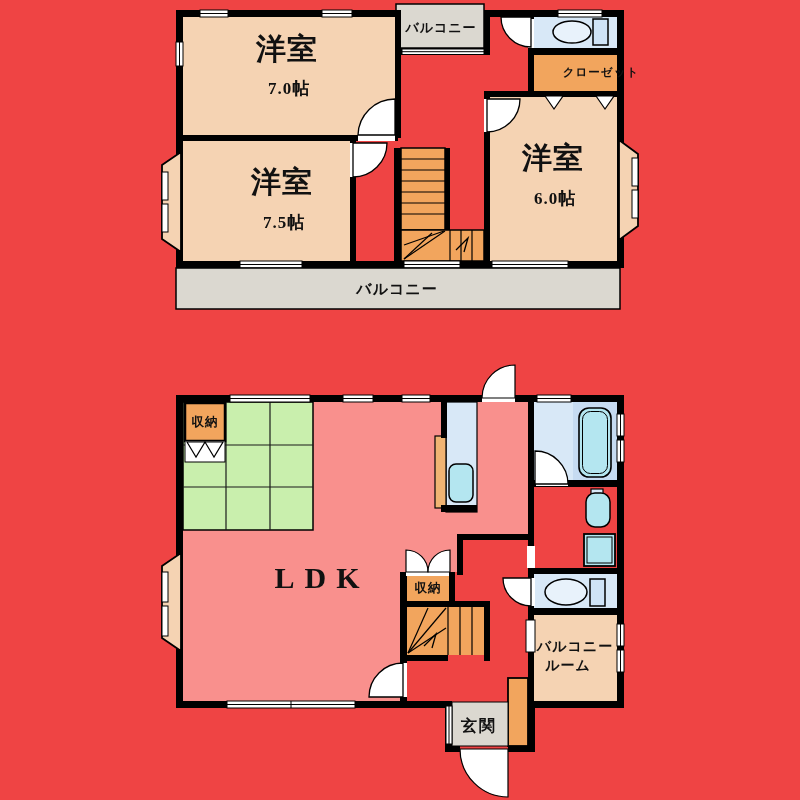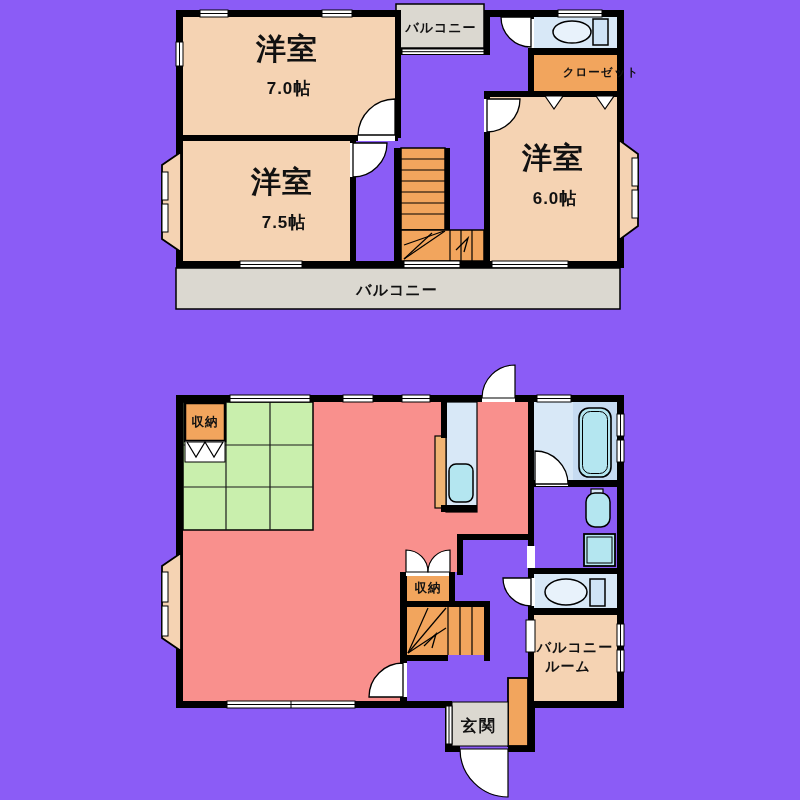--- a/index.html
+++ b/index.html
@@ -1,17 +1,17 @@
 <!DOCTYPE html>
 <html style="--wall: #000000; --room_peach: #f5d3b3; --ldk_pink: #f9908d; --tatami_green: #c9efad; --storage_orange: #f2a55d; --balcony_gray: #dbd8d0; --water_blue: #d8e8f7; --bath_blue: #c6dbf1; --fixture_cyan: #b4e6f0; --kitchen_counter: #f0b473;"><head>
 <meta charset="utf-8">
 <style>
   html,body{margin:0;padding:0;background:#ffffff;}
-  #canvas{position:relative;width:800px;height:800px;background:#8b5cf6;overflow:hidden;
-          font-family:Liberation Sans, sans-serif;}
+  #canvas{position:relative;width:800px;height:800px;background:#ef4444;overflow:hidden;
+          font-family:Liberation Serif, serif;}
   #plan-svg{position:absolute;left:0;top:0;}
   .lbl{position:absolute;transform:translate(-50%,-50%);font-weight:bold;color:#111;
        white-space:nowrap;line-height:1;letter-spacing:1px;}
   .lbl-big{font-size:30px;}
   .lbl-med{font-size:17px;}
   .lbl-sm{font-size:13px;}
   .lbl-ldk{font-size:30px;letter-spacing:10px;}
   .lbl-ldk2{font-size:27px;letter-spacing:2px;}
   .lbl-genkan{font-size:16px;letter-spacing:2px;}
   .lbl-svc{font-size:14px;}
@@ -264,19 +264,20 @@
 <div class="lbl lbl-big" style="left:287px;top:49px">洋室</div>
 <div class="lbl lbl-med" style="left:289px;top:88px">7.0帖</div>
 <div class="lbl lbl-big" style="left:282px;top:182px">洋室</div>
 <div class="lbl lbl-med" style="left:284px;top:222px">7.5帖</div>
 <div class="lbl lbl-big" style="left:553px;top:158px">洋室</div>
 <div class="lbl lbl-med" style="left:555px;top:198px">6.0帖</div>
 <div class="lbl lbl-sm" style="left:441px;top:27px">バルコニー</div>
 <div class="lbl" style="left:601px;top:73px;font-size:11.5px">クローゼット</div>
 <div class="lbl" style="left:397px;top:289px;font-size:15px">バルコニー</div>
 
+<div class="lbl lbl-ldk" style="left:322px;top:578px">LDK</div>
 <div class="lbl" style="left:205px;top:422px;font-size:12.5px">収納</div>
 <div class="lbl" style="left:428px;top:588px;font-size:12.5px">収納</div>
 <div class="lbl lbl-svc" style="left:575px;top:647px">バルコニー</div>
 <div class="lbl lbl-svc" style="left:568px;top:666px">ルーム</div>
 <div class="lbl lbl-genkan" style="left:479px;top:726px">玄関</div>
 
 </div>
 
 </body></html>

